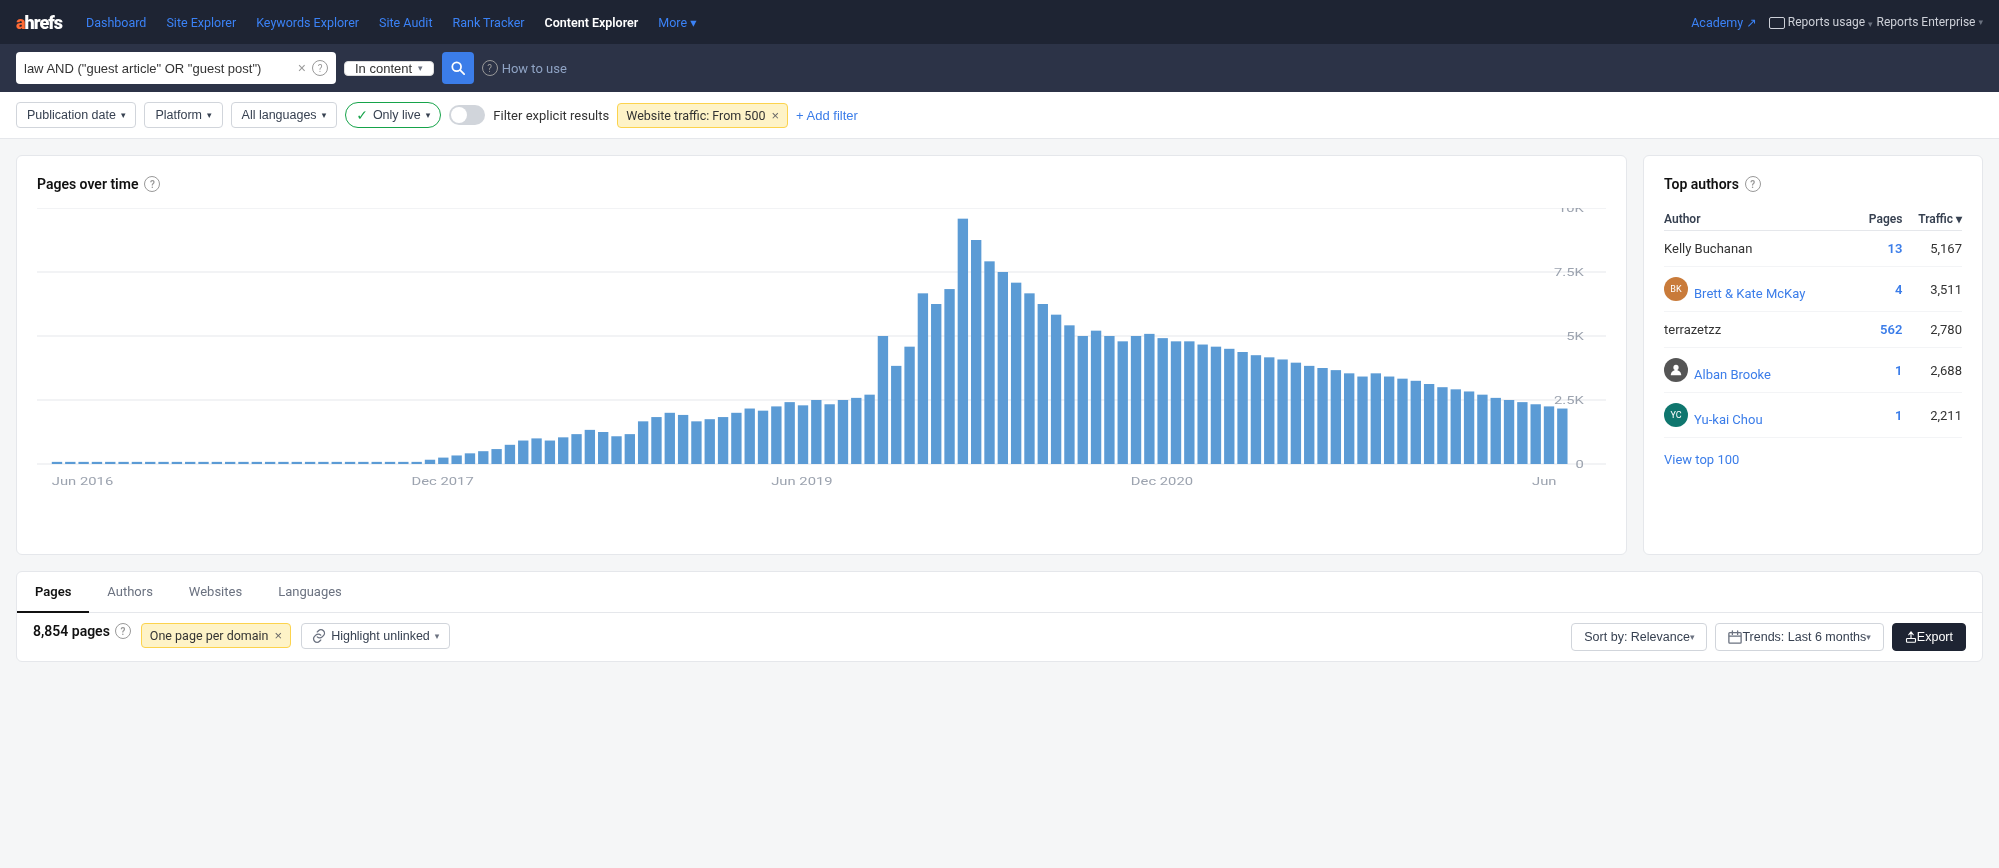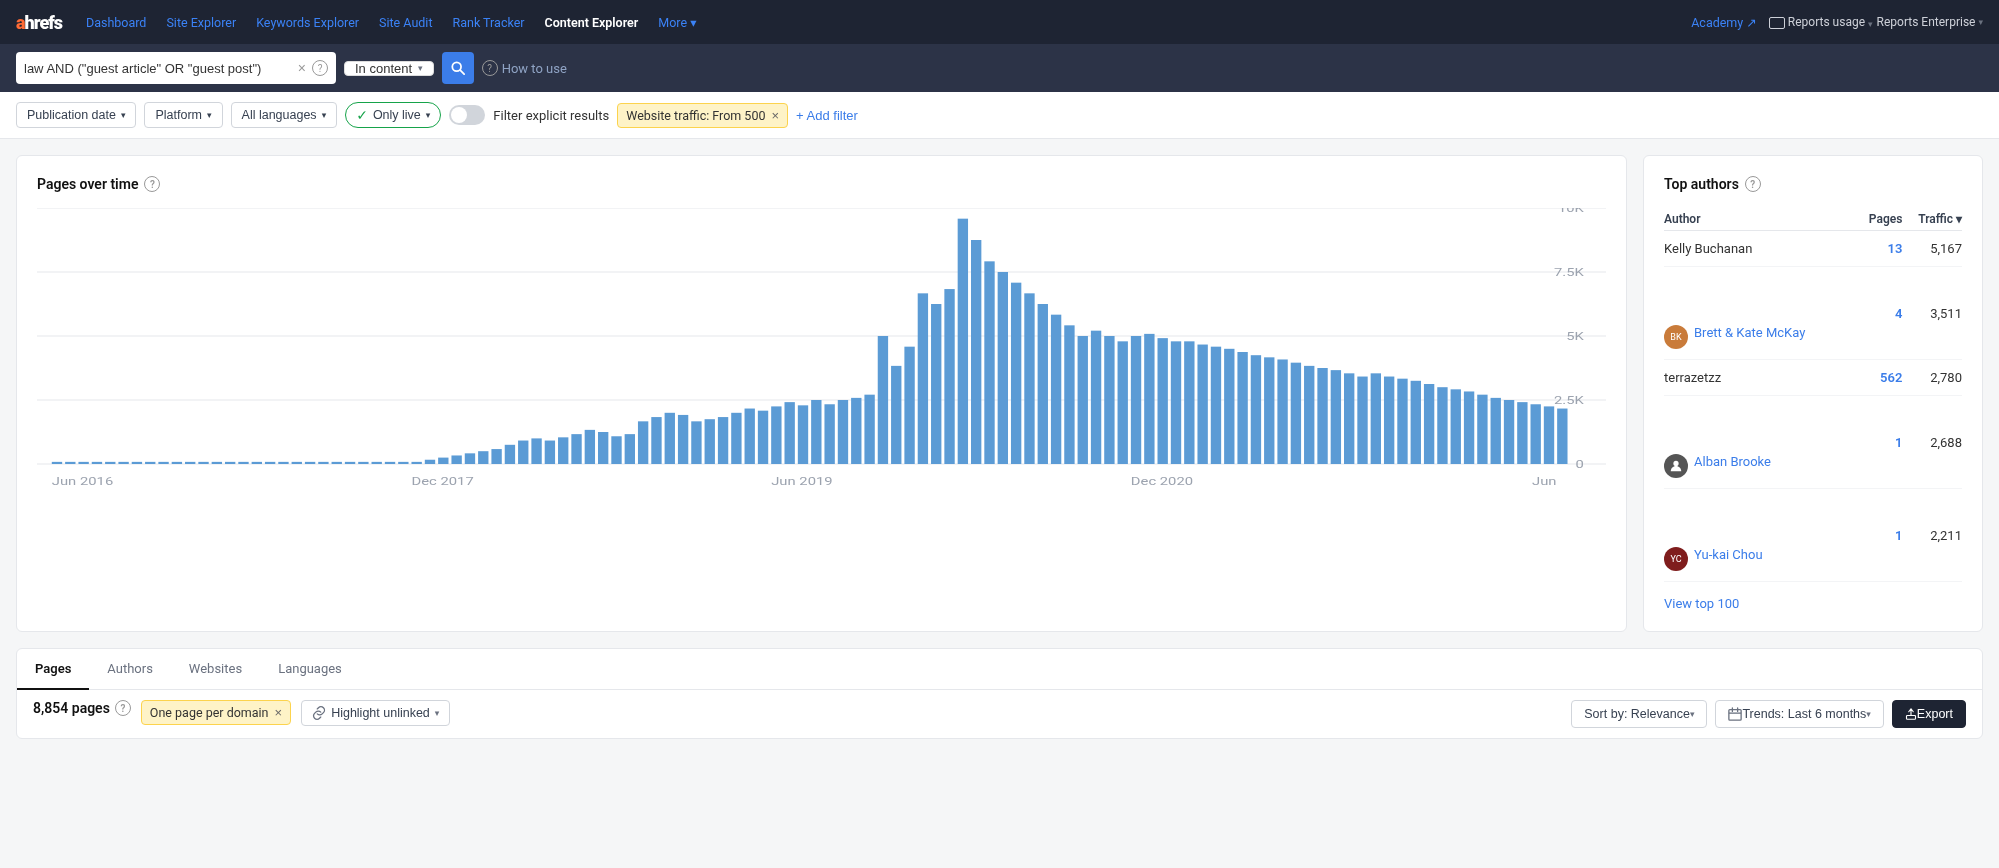--- a/index.html
+++ b/index.html
@@ -226,21 +226,21 @@
       flex-shrink: 0;
     }
     .authors-table { width: 100%; border-collapse: collapse; margin-top: 12px; }
     .authors-table th {
       font-size: 12px; font-weight: 600; color: #374151;
       padding: 4px 0; border-bottom: 1px solid #e5e7eb;
       text-align: left;
     }
     .authors-table th.right, .authors-table td.right { text-align: right; }
     .authors-table td { padding: 10px 0; border-bottom: 1px solid #f3f4f6; font-size: 13px; vertical-align: middle; }
-    .author-link { color: #3b7de9; text-decoration: none; display: flex; align-items: flex-start; gap: 6px; margin-top: 48px; }
+    .author-link { color: #3b7de9; text-decoration: none; display: flex; align-items: flex-end; gap: 6px; }
     .author-avatar {
       width: 24px; height: 24px; border-radius: 50%; background: #d1d5db;
       display: inline-flex; align-items: center; justify-content: center;
       font-size: 10px; color: #666; flex-shrink: 0; overflow: hidden;
     }
     .pages-link { color: #3b7de9; font-weight: 600; }
     .view-top { color: #3b7de9; font-size: 13px; margin-top: 14px; display: block; text-decoration: none; cursor: pointer; }
     .traffic-header { display: flex; align-items: center; gap: 3px; }
 
     
@@ -592,21 +592,21 @@
               Alban Brooke
             </a>
           </td>
           <td class="right"><span class="pages-link">1</span></td>
           <td class="right">2,688</td>
         </tr>
 
         <tr>
           <td>
             <a class="author-link">
-              <div class="author-avatar" style="background:#7f1d1d;color:#fff;font-size:9px;">YC</div>
+              <div class="author-avatar" style="background:#0f766e;color:#fff;font-size:9px;">YC</div>
               Yu-kai Chou
             </a>
           </td>
           <td class="right"><span class="pages-link">1</span></td>
           <td class="right">2,211</td>
         </tr>
       </tbody>
     </table>
     <a class="view-top">View top 100</a>
   </div>

